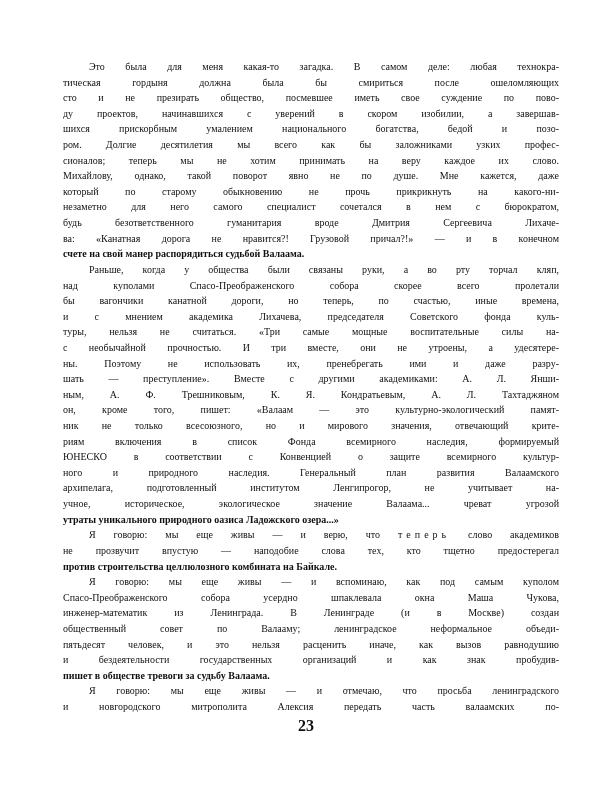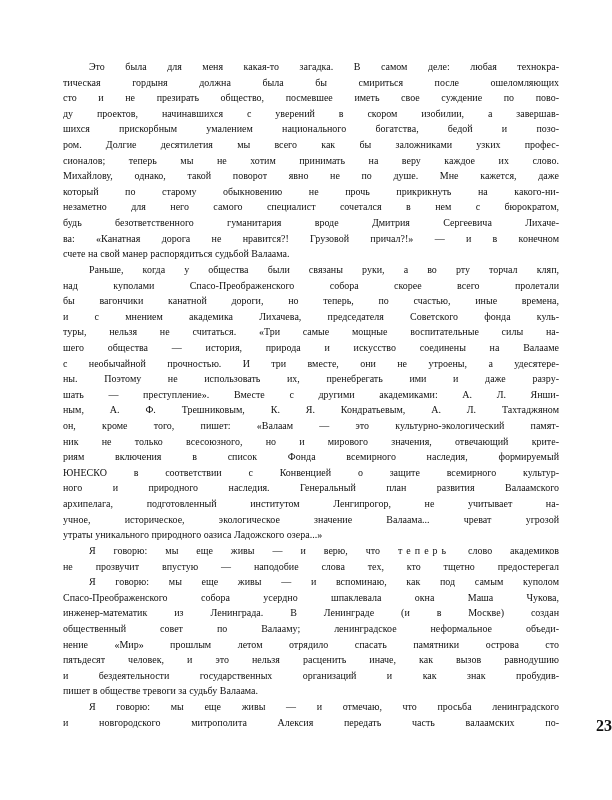--- a/index.html
+++ b/index.html
@@ -9,24 +9,24 @@
   }
   .page-text {
     position: absolute; left: 63px; top: 59px; width: 496px;
     font-size: 10px; line-height: 15.62px;
   }
   .line {
     display: block; white-space: nowrap; text-align: justify; text-align-last: justify;
     height: 15.62px; overflow: visible;
   }
   .line.indent { padding-left: 26px; }
-  .line.last { text-align-last: left; }
+  .line.last { text-align-last: left; font-weight: bold; }
   .spaced { letter-spacing: 4px; }
   .page-number {
-    position: absolute; left: 0; width: 612px; top: 717px; text-align: right;
+    position: absolute; left: 0; width: 612px; top: 717px; text-align: center;
     font-size: 16px; font-weight: bold;
   }
 </style>
 </head>
 <body>
 
 <div class="page-text">
   <div>
     <span class="line indent">Это была для меня какая-то загадка. В самом деле: любая технокра-</span>
     <span class="line">тическая гордыня должна была бы смириться после ошеломляющих</span>
@@ -41,44 +41,43 @@
     <span class="line">будь безответственного гуманитария вроде Дмитрия Сергеевича Лихаче-</span>
     <span class="line">ва: «Канатная дорога не нравится?! Грузовой причал?!» — и в конечном</span>
     <span class="line last">счете на свой манер распорядиться судьбой Валаама.</span>
   </div>
   <div>
     <span class="line indent">Раньше, когда у общества были связаны руки, а во рту торчал кляп,</span>
     <span class="line">над куполами Спасо-Преображенского собора скорее всего пролетали</span>
     <span class="line">бы вагончики канатной дороги, но теперь, по счастью, иные времена,</span>
     <span class="line">и с мнением академика Лихачева, председателя Советского фонда куль-</span>
     <span class="line">туры, нельзя не считаться. «Три самые мощные воспитательные силы на-</span>
-    <span class="line">шего общества — история, природа и искусство соединены на Валааме</span>
     <span class="line">с необычайной прочностью. И три вместе, они не утроены, а удесятере-</span>
     <span class="line">ны. Поэтому не использовать их, пренебрегать ими и даже разру-</span>
     <span class="line">шать — преступление». Вместе с другими академиками: А. Л. Янши-</span>
     <span class="line">ным, А. Ф. Трешниковым, К. Я. Кондратьевым, А. Л. Тахтаджяном</span>
     <span class="line">он, кроме того, пишет: «Валаам — это культурно-экологический памят-</span>
     <span class="line">ник не только всесоюзного, но и мирового значения, отвечающий крите-</span>
     <span class="line">риям включения в список Фонда всемирного наследия, формируемый</span>
     <span class="line">ЮНЕСКО в соответствии с Конвенцией о защите всемирного культур-</span>
     <span class="line">ного и природного наследия. Генеральный план развития Валаамского</span>
     <span class="line">архипелага, подготовленный институтом Ленгипрогор, не учитывает на-</span>
     <span class="line">учное, историческое, экологическое значение Валаама... чреват угрозой</span>
     <span class="line last">утраты уникального природного оазиса Ладожского озера...»</span>
   </div>
   <div>
     <span class="line indent"><span>Я говорю: мы еще живы — и верю, что </span><span class="spaced">теперь</span><span> слово академиков</span></span>
     <span class="line">не прозвучит впустую — наподобие слова тех, кто тщетно предостерегал</span>
+    <span class="line last">против строительства целлюлозного комбината на Байкале.</span>
   </div>
   <div>
     <span class="line indent">Я говорю: мы еще живы — и вспоминаю, как под самым куполом</span>
     <span class="line">Спасо-Преображенского собора усердно шпаклевала окна Маша Чукова,</span>
     <span class="line">инженер-математик из Ленинграда. В Ленинграде (и в Москве) создан</span>
     <span class="line">общественный совет по Валааму; ленинградское неформальное объеди-</span>
-    <span class="line">нение «Мир» прошлым летом отрядило спасать памятники острова сто</span>
     <span class="line">пятьдесят человек, и это нельзя расценить иначе, как вызов равнодушию</span>
     <span class="line">и бездеятельности государственных организаций и как знак пробудив-</span>
     <span class="line last">пишет в обществе тревоги за судьбу Валаама.</span>
   </div>
   <div>
     <span class="line indent">Я говорю: мы еще живы — и отмечаю, что просьба ленинградского</span>
     <span class="line">и новгородского митрополита Алексия передать часть валаамских по-</span>
   </div>
 </div>
 

